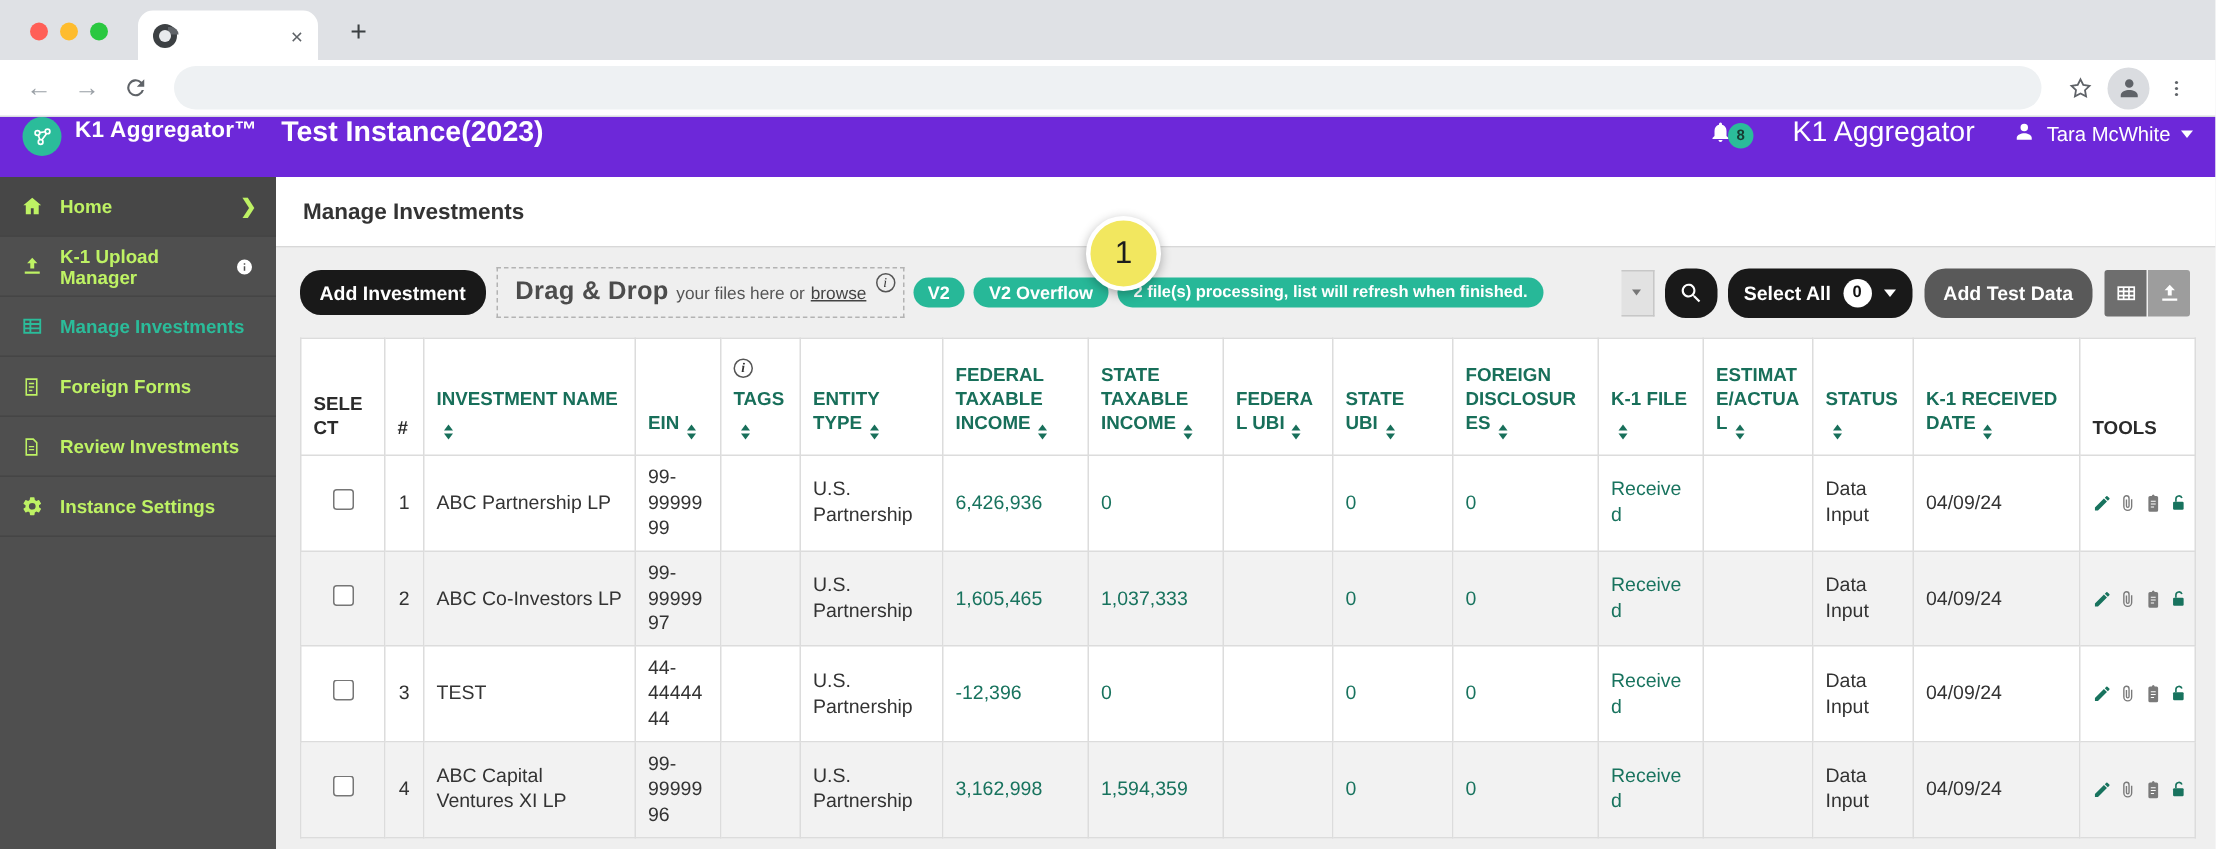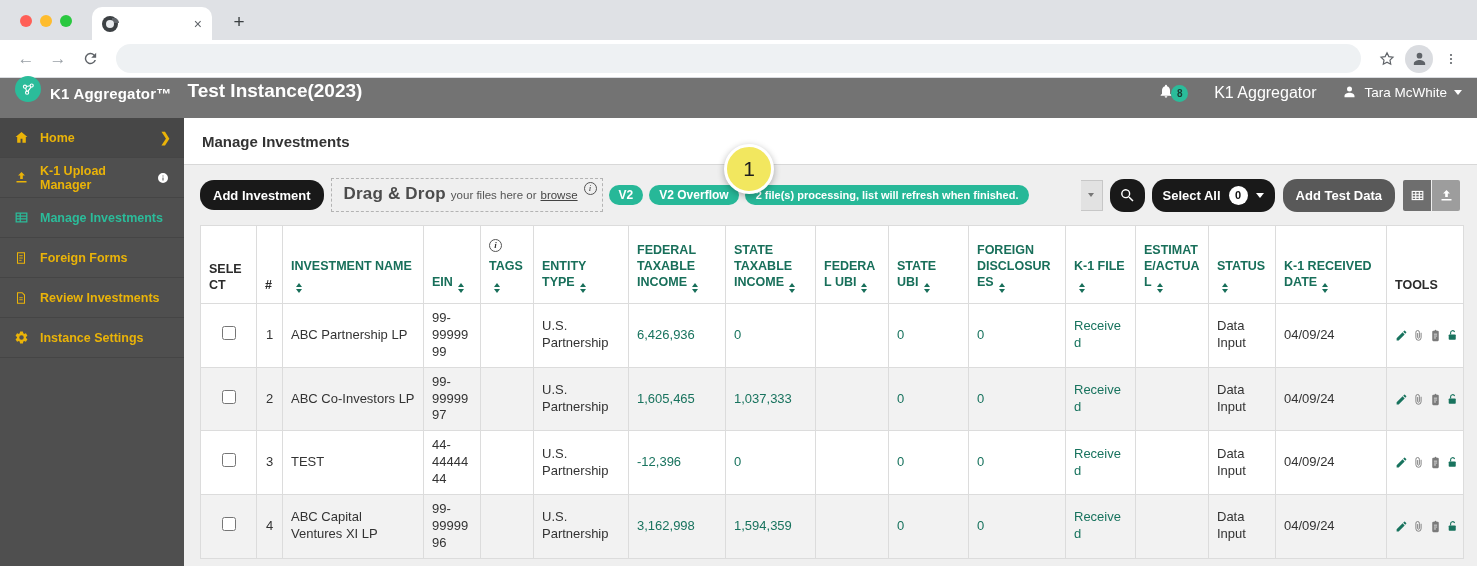--- a/index.html
+++ b/index.html
@@ -17,35 +17,35 @@
   .favicon::before { content:""; position:absolute; right:-1px; top:2px; width:7px; height:5px; background:#5f6368; border-radius:0 6px 0 0; }
   .tab-close { margin-left:auto; color:#5f6368; font-size:14px; line-height:1; cursor:default; }
   .new-tab { width:26px; height:26px; margin:0 0 5px 14px; display:grid; place-items:center; font-size:19px; color:#3c4043; }
   .nav-bar { height:38px; background:#fff; border-bottom:1px solid #dadce0; display:flex; align-items:center; padding:0 12px; gap:4px; }
   .nav-icon { width:28px; height:28px; display:grid; place-items:center; font-size:17px; color:#5f6368; }
   .nav-icon.dim { color:#9aa0a6; }
   .url-bar { flex:1; height:29px; background:#eef1f3; border-radius:15px; margin:0 8px; padding:0 14px; display:flex; align-items:center; color:#555; }
   .avatar { width:28px; height:28px; border-radius:50%; background:#dadce0; display:grid; place-items:center; color:#5f6368; }
 
   
-  .app-header { height:40px; background:#737373; display:flex; align-items:flex-end; padding:16px 15px; color:#fff; }
+  .app-header { height:40px; background:#6d28d9; display:flex; align-items:flex-start; padding:0 15px; color:#fff; }
   .logo-circle { width:26px; height:26px; border-radius:50%; background:#2bbc9a; display:grid; place-items:center; flex:none; }
   .brand { font-weight:bold; font-size:15px; margin-left:9px; letter-spacing:.2px; }
   .instance { font-weight:bold; font-size:19px; margin-left:16px; }
   .header-right { margin-left:auto; display:flex; align-items:center; gap:26px; }
   .bell-wrap { display:flex; align-items:center; }
   .bell-badge { width:17px; height:17px; border-radius:50%; background:#2bbc9a; color:#173c32; font-size:10px; font-weight:bold; display:grid; place-items:center; margin-left:-3px; margin-top:2px; }
-  .hdr-link { font-size:16px; }
+  .hdr-link { font-size:19px; }
   .user { display:flex; align-items:center; gap:7px; font-size:13.5px; }
   .caret { width:0; height:0; border-left:4px solid transparent; border-right:4px solid transparent; border-top:5px solid currentColor; display:inline-block; }
 
   
   .app-body { display:flex; height:448px; }
   .sidebar { width:184px; background:#4f4f4f; flex:none; display:flex; flex-direction:column; }
-  .side-item { height:40px; display:flex; align-items:center; padding:0 13px; gap:11px; color:#eab308; font-size:12.5px; font-weight:bold; border-bottom:1px solid #454545; cursor:default; }
+  .side-item { height:40px; display:flex; align-items:center; padding:0 13px; gap:11px; color:#bef264; font-size:12.5px; font-weight:bold; border-bottom:1px solid #454545; cursor:default; }
   .side-item.first { background:#474747; }
   .side-item.active { color:#2bbc9a; }
   .side-item .icon { width:16px; display:grid; place-items:center; flex:none; }
   .side-chevron { margin-left:auto; font-size:13px; font-weight:bold; }
   .info-solid { margin-left:2px; display:inline-flex; }
 
   .main { flex:1; min-width:0; background:#efefef; display:flex; flex-direction:column; }
   .title-bar { height:47px; background:#fff; border-bottom:1px solid #d8d8d8; display:flex; align-items:center; padding:0 18px; flex:none; }
   .title-bar h1 { font-size:15px; font-weight:bold; color:#333; }
 

